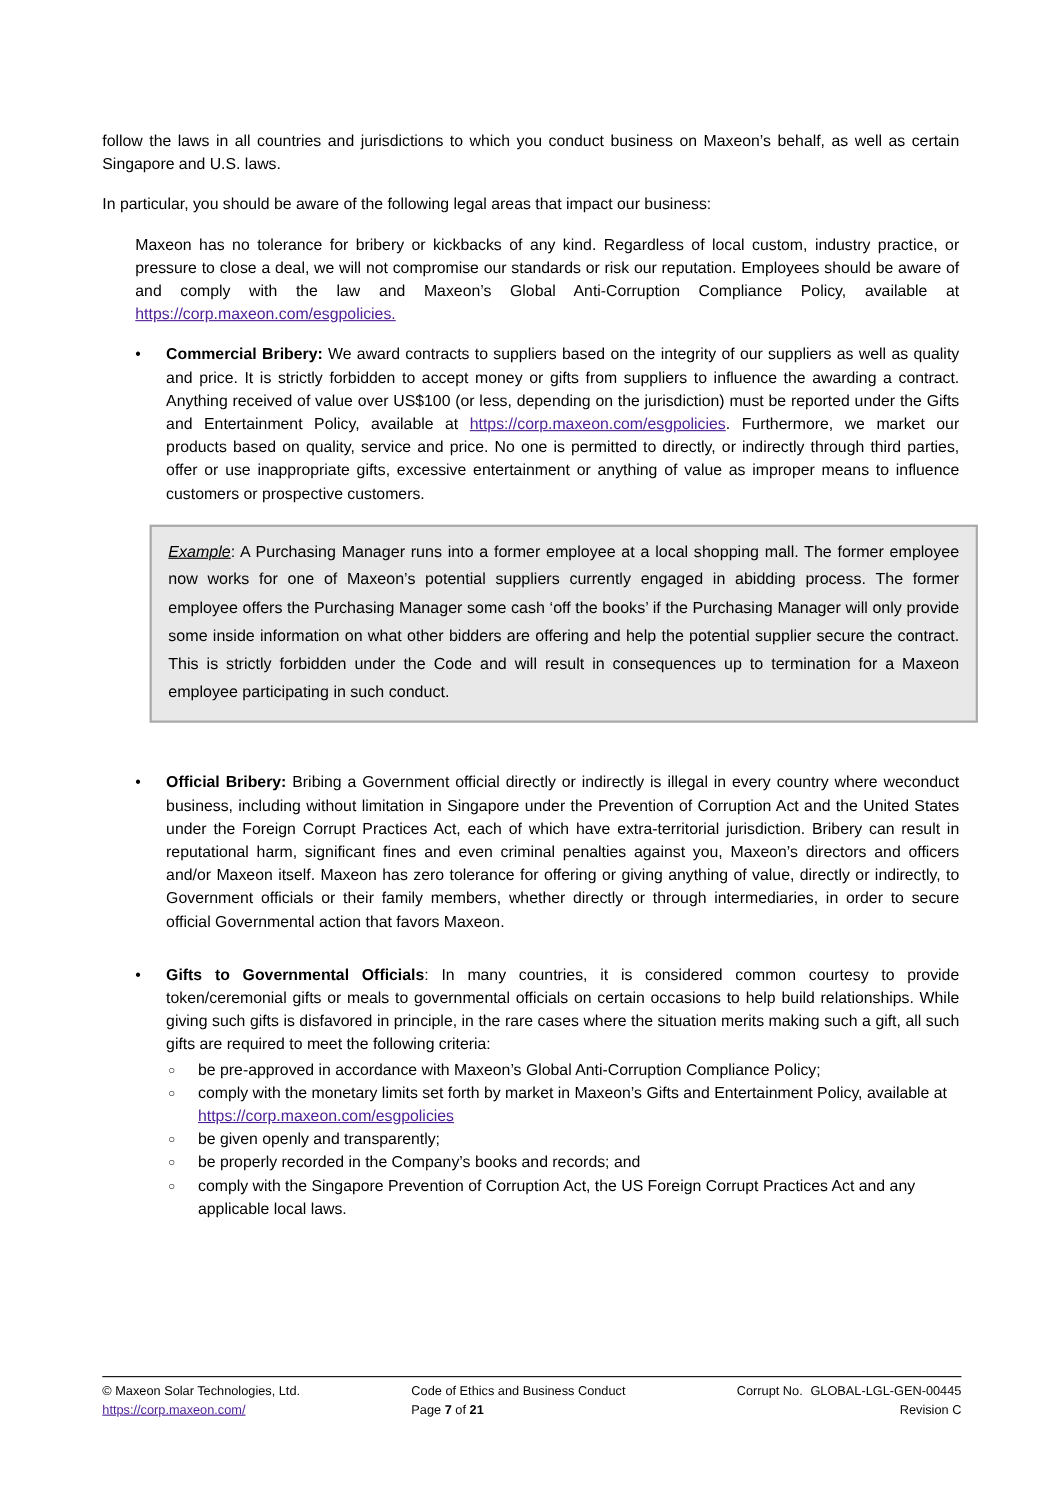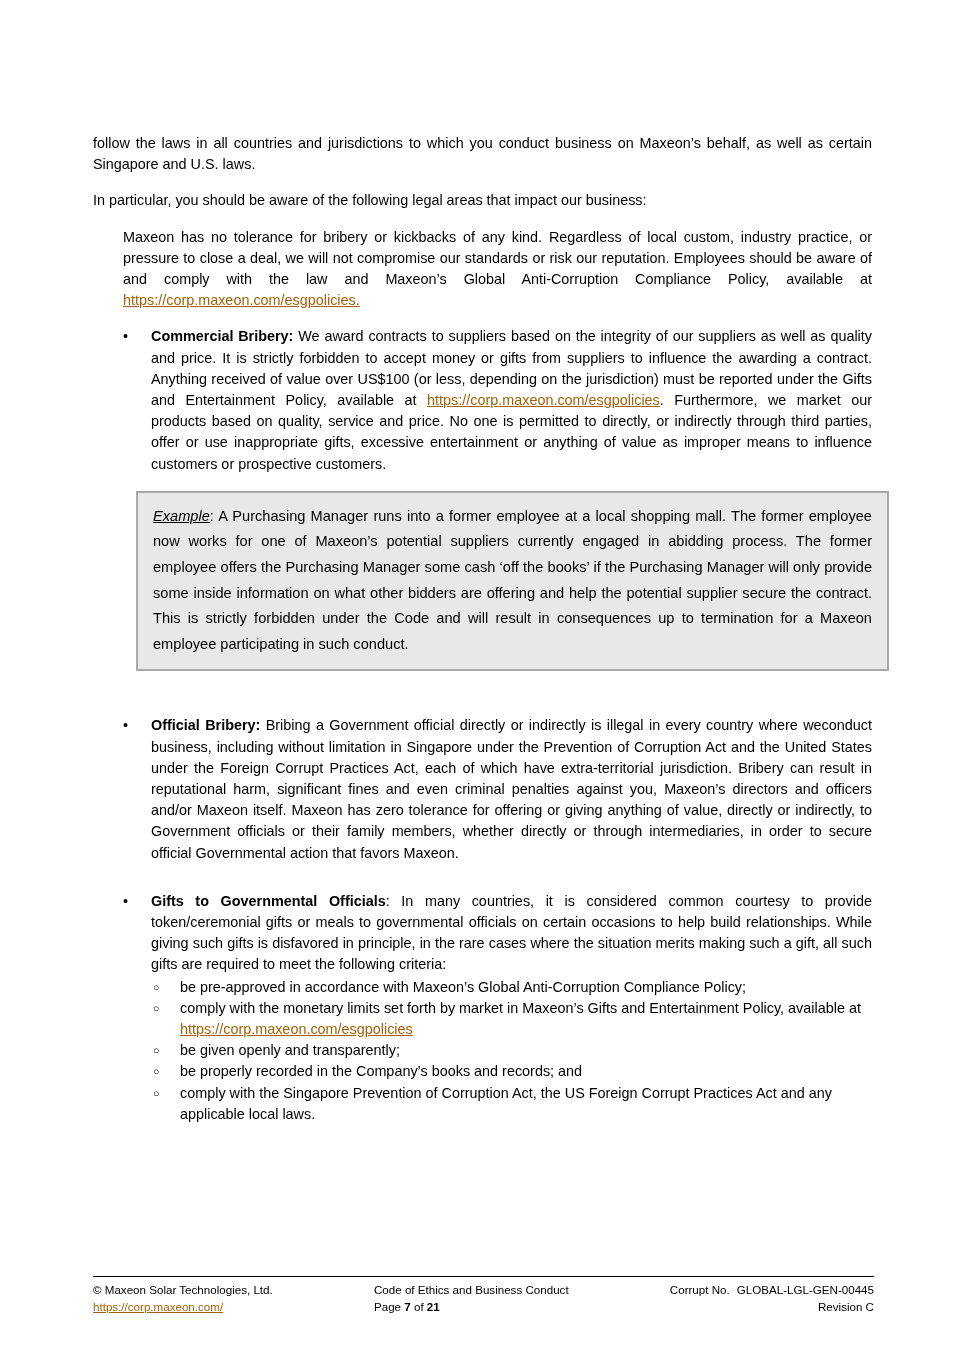--- a/index.html
+++ b/index.html
@@ -14,30 +14,30 @@
     overflow: hidden;
   }
   .content {
     position: absolute;
     left: 93px;
     top: 119px;
     width: 779px;
     font-size: 14.4px;
     line-height: 21.2px;
   }
-  .para { margin: 14px 0 15px 0; text-align: justify; }
+  .para { margin: 0 0 15px 0; text-align: justify; }
   .indent { margin-left: 30px; }
   .heading {
     font-weight: 700;
     font-size: 14.6px;
     margin: 0 0 15px 30px;
     text-align: left;
   }
   a.link, .link {
-    color: #a16207;
+    color: #4c1d95;
     text-decoration: underline;
     cursor: pointer;
   }
   
   .bullet-row {
     display: flex;
     margin: 0 0 15px 30px;
   }
   .bullet-row.gap-lg { margin-bottom: 27px; }
   .bullet-glyph {
@@ -78,21 +78,20 @@
     position: absolute;
     left: 93px;
     top: 1251px;
     width: 781px;
     border-top: 1.5px solid #000000;
     padding-top: 5px;
     display: flex;
     justify-content: space-between;
     font-size: 11.6px;
     line-height: 16.6px;
-    margin-top: 25px;
   }
   .f-left { text-align: left; }
   .f-center { text-align: left; }
   .f-right { text-align: right; }
   .pre { white-space: pre-wrap; }
   .doc-num { margin-left: 7px; }
   b { font-weight: 700; }
 </style>
 </head>
 <body>

